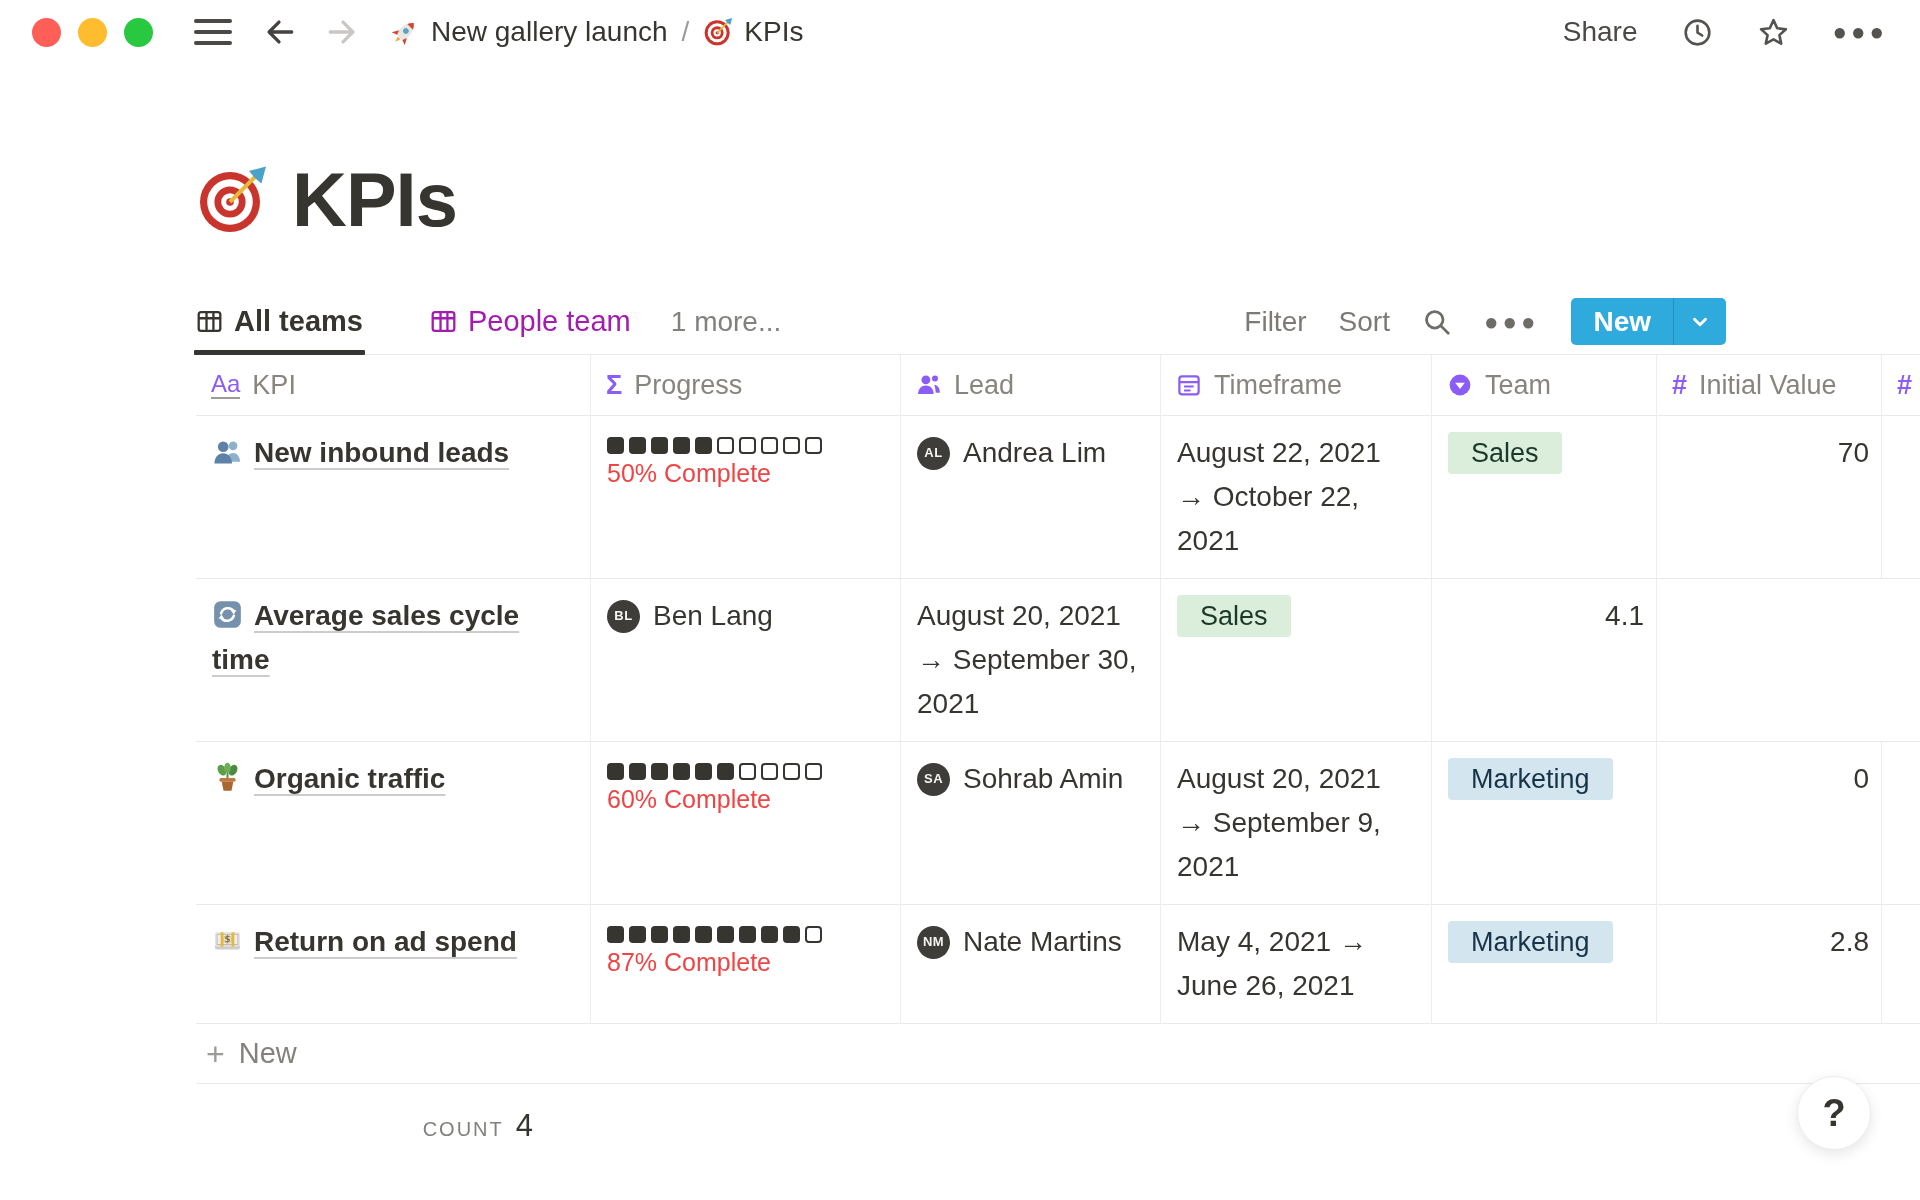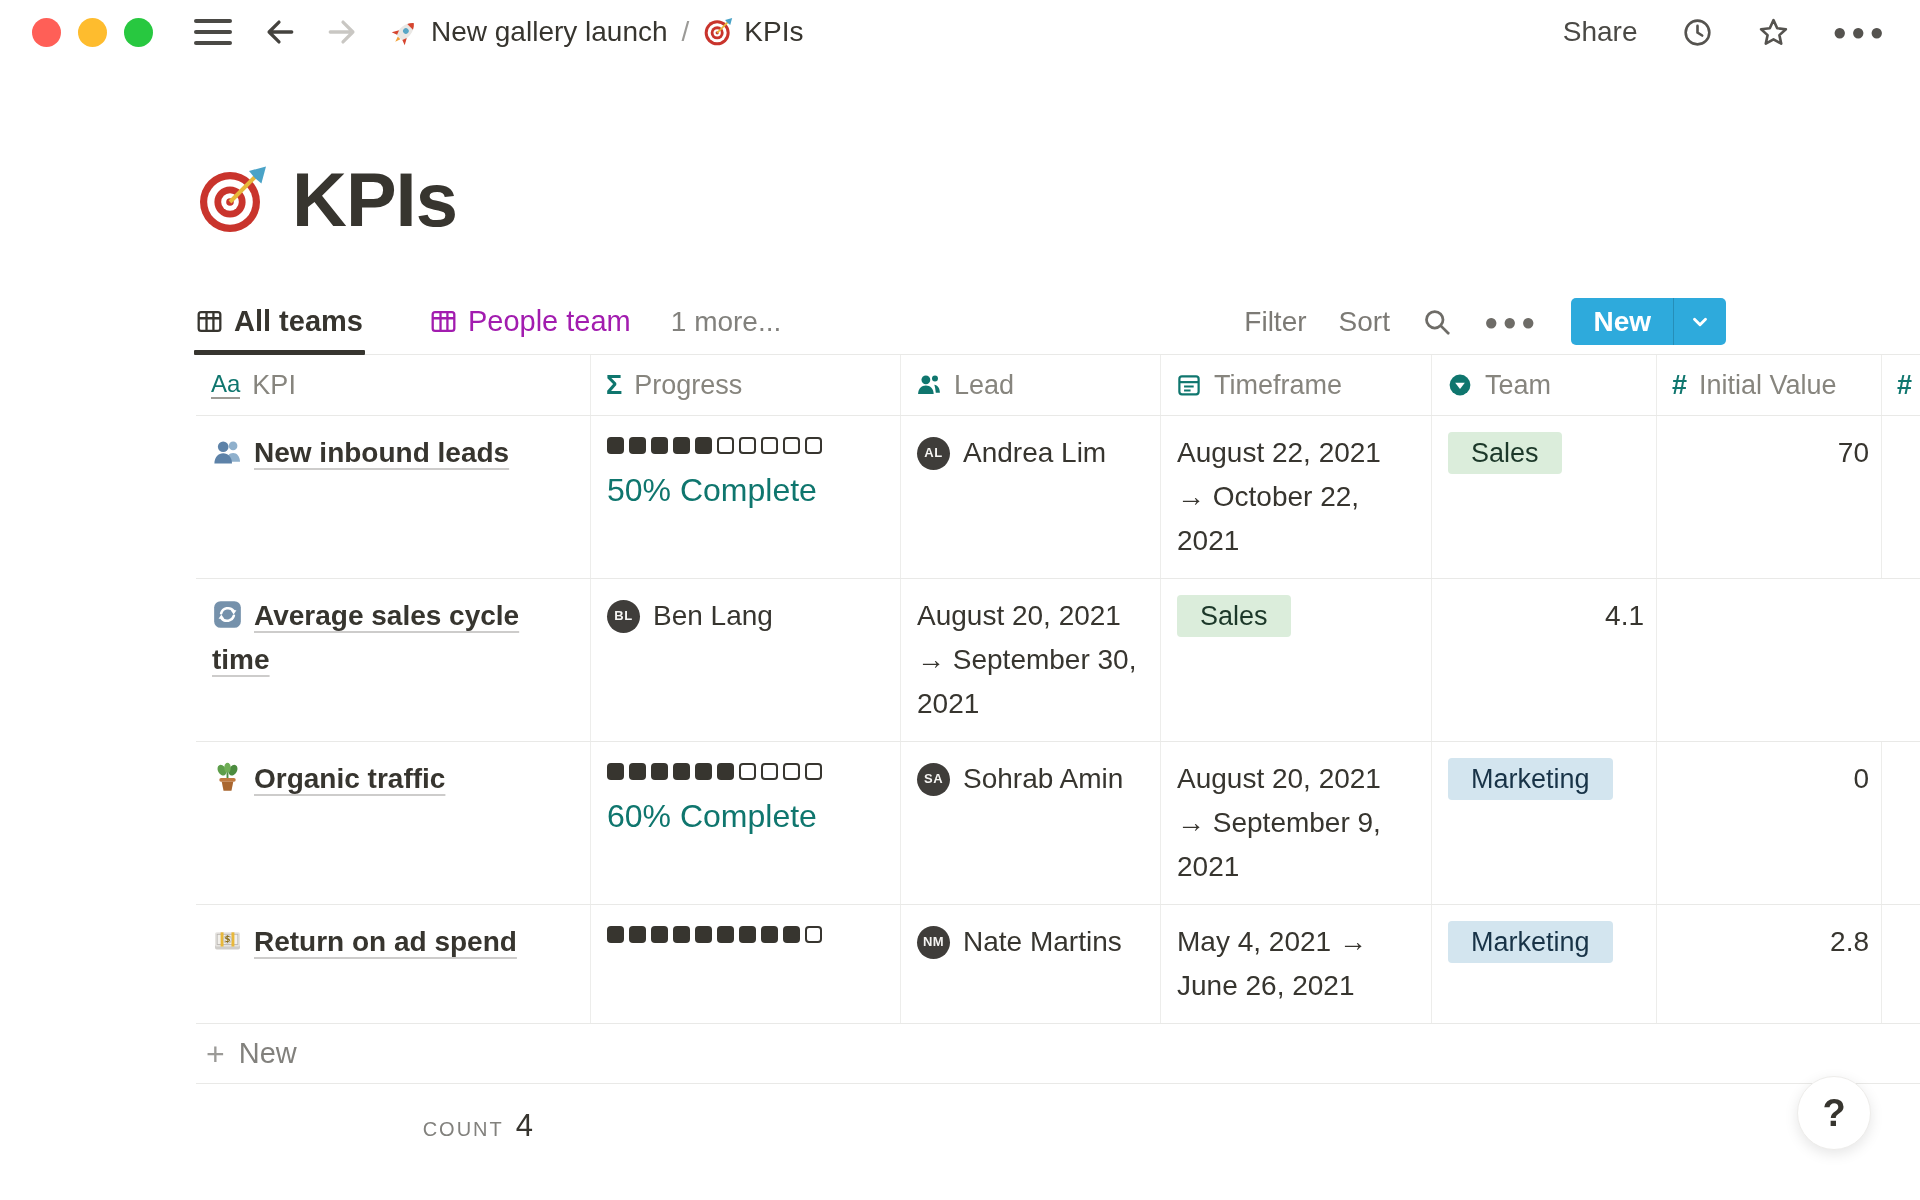--- a/index.html
+++ b/index.html
@@ -54,37 +54,37 @@
   .newbtn .chev { display:flex; align-items:center; padding:0 15px; border-left:1px solid rgba(0,0,0,0.16); }
   .newbtn .chev svg { width:22px; height:22px; }
 
   
   .table { margin-left:196px; width:1766px; }
   .gridrow { display:grid; grid-template-columns:395px 310px 260px 271px 225px 225px 80px; }
   .th { display:flex; align-items:center; gap:12px; height:60px; padding:0 15px;
     font-size:27px; color:#87857e; border-right:1px solid #EDEDEB; cursor:pointer; white-space:nowrap; overflow:hidden; }
   .th:last-child { border-right:none; }
   .thead { border-bottom:1px solid #E9E9E7; }
-  .col-ic { color:#0f766e; display:inline-flex; align-items:flex-end; font-size:26px; }
+  .col-ic { color:#8b5cf6; display:inline-flex; align-items:flex-end; font-size:26px; }
   .col-ic svg { width:26px; height:26px; }
   .aa-glyph { font-size:24px; border-bottom:2px solid #9d9b95; line-height:1.05; }
   .hash-glyph { font-size:27px; font-weight:700; }
   .sigma-glyph { font-size:27px; font-weight:700; }
   .tr { border-bottom:1px solid #E9E9E7; }
   .td { border-right:1px solid #EDEDEB; padding:15px 16px; font-size:28px; line-height:44px; cursor:pointer; }
   .td:last-child { border-right:none; }
   .kpi-cell .row-icon { display:inline-flex; font-size:31px; vertical-align:-5px; margin-right:11px; }
   .kpi-cell .row-icon svg { width:1em; height:1em; }
   .kpi-link { font-weight:600; color:#37352F; text-decoration:underline;
     text-decoration-color:rgba(55,53,47,0.25); text-decoration-thickness:1.5px; text-underline-offset:6px; }
   .squares { display:flex; gap:5px; margin-top:6px; }
   .sq { width:17px; height:17px; border-radius:4px; }
   .sq.f { background:#37352F; }
   .sq.e { border:2.5px solid #37352F; background:#fff; }
-  .pct { margin-top:17px; font-size:32px; color:#0f766e; line-height:1.2; }
+  .pct { margin-top:4px; font-size:25px; color:#ef4444; line-height:1.2; }
   .lead { display:flex; align-items:center; gap:13px; }
   .avatar { width:33px; height:33px; border-radius:50%; background:#3f3d3a; color:#f5f4f2;
     font-size:13px; font-weight:700; display:flex; align-items:center; justify-content:center;
     flex:0 0 33px; letter-spacing:0.5px; }
   .lead-name { white-space:nowrap; }
   .pill { display:inline-block; padding:1px 23px; border-radius:4px; font-size:27px; line-height:40px; }
   .pill.green { background:#DBEDDB; color:#1C3829; }
   .pill.blue { background:#D3E5EF; color:#183347; }
   .val-cell { text-align:right; padding-right:12px; }
   .newrow { display:flex; align-items:center; gap:14px; padding:13px 10px;
@@ -402,20 +402,21 @@
             <span class="sq f"></span>
             <span class="sq f"></span>
             <span class="sq f"></span>
             <span class="sq f"></span>
             <span class="sq f"></span>
             <span class="sq f"></span>
             <span class="sq f"></span>
             <span class="sq f"></span>
             <span class="sq e"></span>
           </div>
+          <div class="pct">87% Complete</div>
         </div>
         <div class="td">
           <div class="lead">
             <span class="avatar">NM</span>
             <span class="lead-name">Nate Martins</span>
           </div>
         </div>
         <div class="td">May 4, 2021 → June 26, 2021</div>
         <div class="td"><span class="pill blue">Marketing</span></div>
         <div class="td val-cell">2.8</div>

